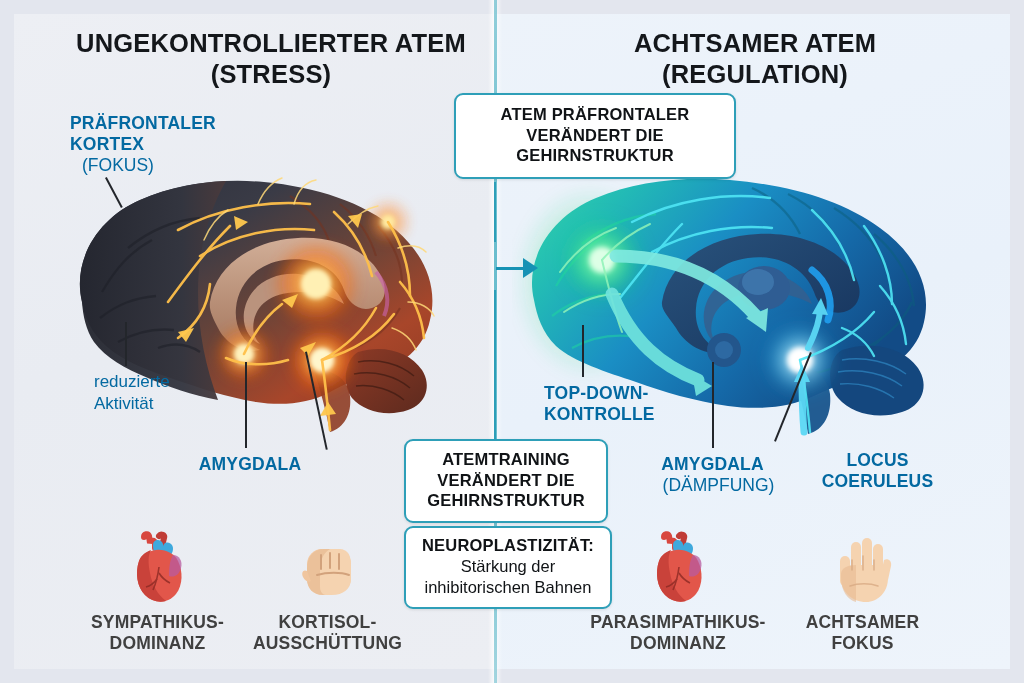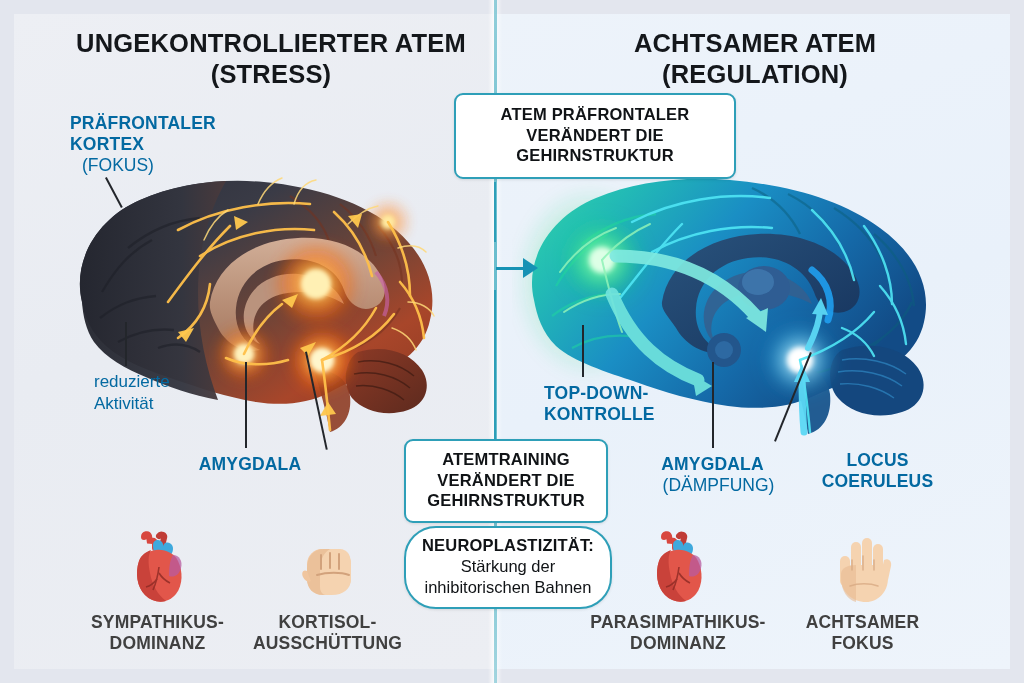--- a/index.html
+++ b/index.html
@@ -370,21 +370,21 @@
   </div>
   <div class="connector" style="left:494px;top:182px;width:2px;height:60px;"></div>
 
   <div class="callout" style="left:404px;top:439px;width:192px;padding:8px 4px 10px;">
     <div class="hd">ATEMTRAINING</div>
     <div class="hd">VERÄNDERT DIE</div>
     <div class="hd">GEHIRNSTRUKTUR</div>
   </div>
   <div class="connector" style="left:494px;top:290px;width:2px;height:150px;"></div>
 
-  <div class="callout" style="left:404px;top:526px;width:192px;padding:7px 6px 9px;border-radius:32px;">
+  <div class="callout" style="left:404px;top:526px;width:192px;padding:7px 6px 9px;">
     <div class="hd">NEUROPLASTIZITÄT:</div>
     <div class="bd">Stärkung der</div>
     <div class="bd">inhibitorischen Bahnen</div>
   </div>
 
   <div class="iconcell" style="left:70px;top:528px;width:175px;">
     <div class="glyph">
       <svg width="66" height="78" viewBox="0 0 66 78">
         <path d="M19,6 C19,3 23,2 24,5 L25,12 C26,9 30,9 30,12 L30,17" stroke="#d8473f" stroke-width="6" fill="none" stroke-linecap="round"></path>
         <path d="M34,5 C36,2 40,4 39,7 L37,15" stroke="#c03c36" stroke-width="6" fill="none" stroke-linecap="round"></path>

